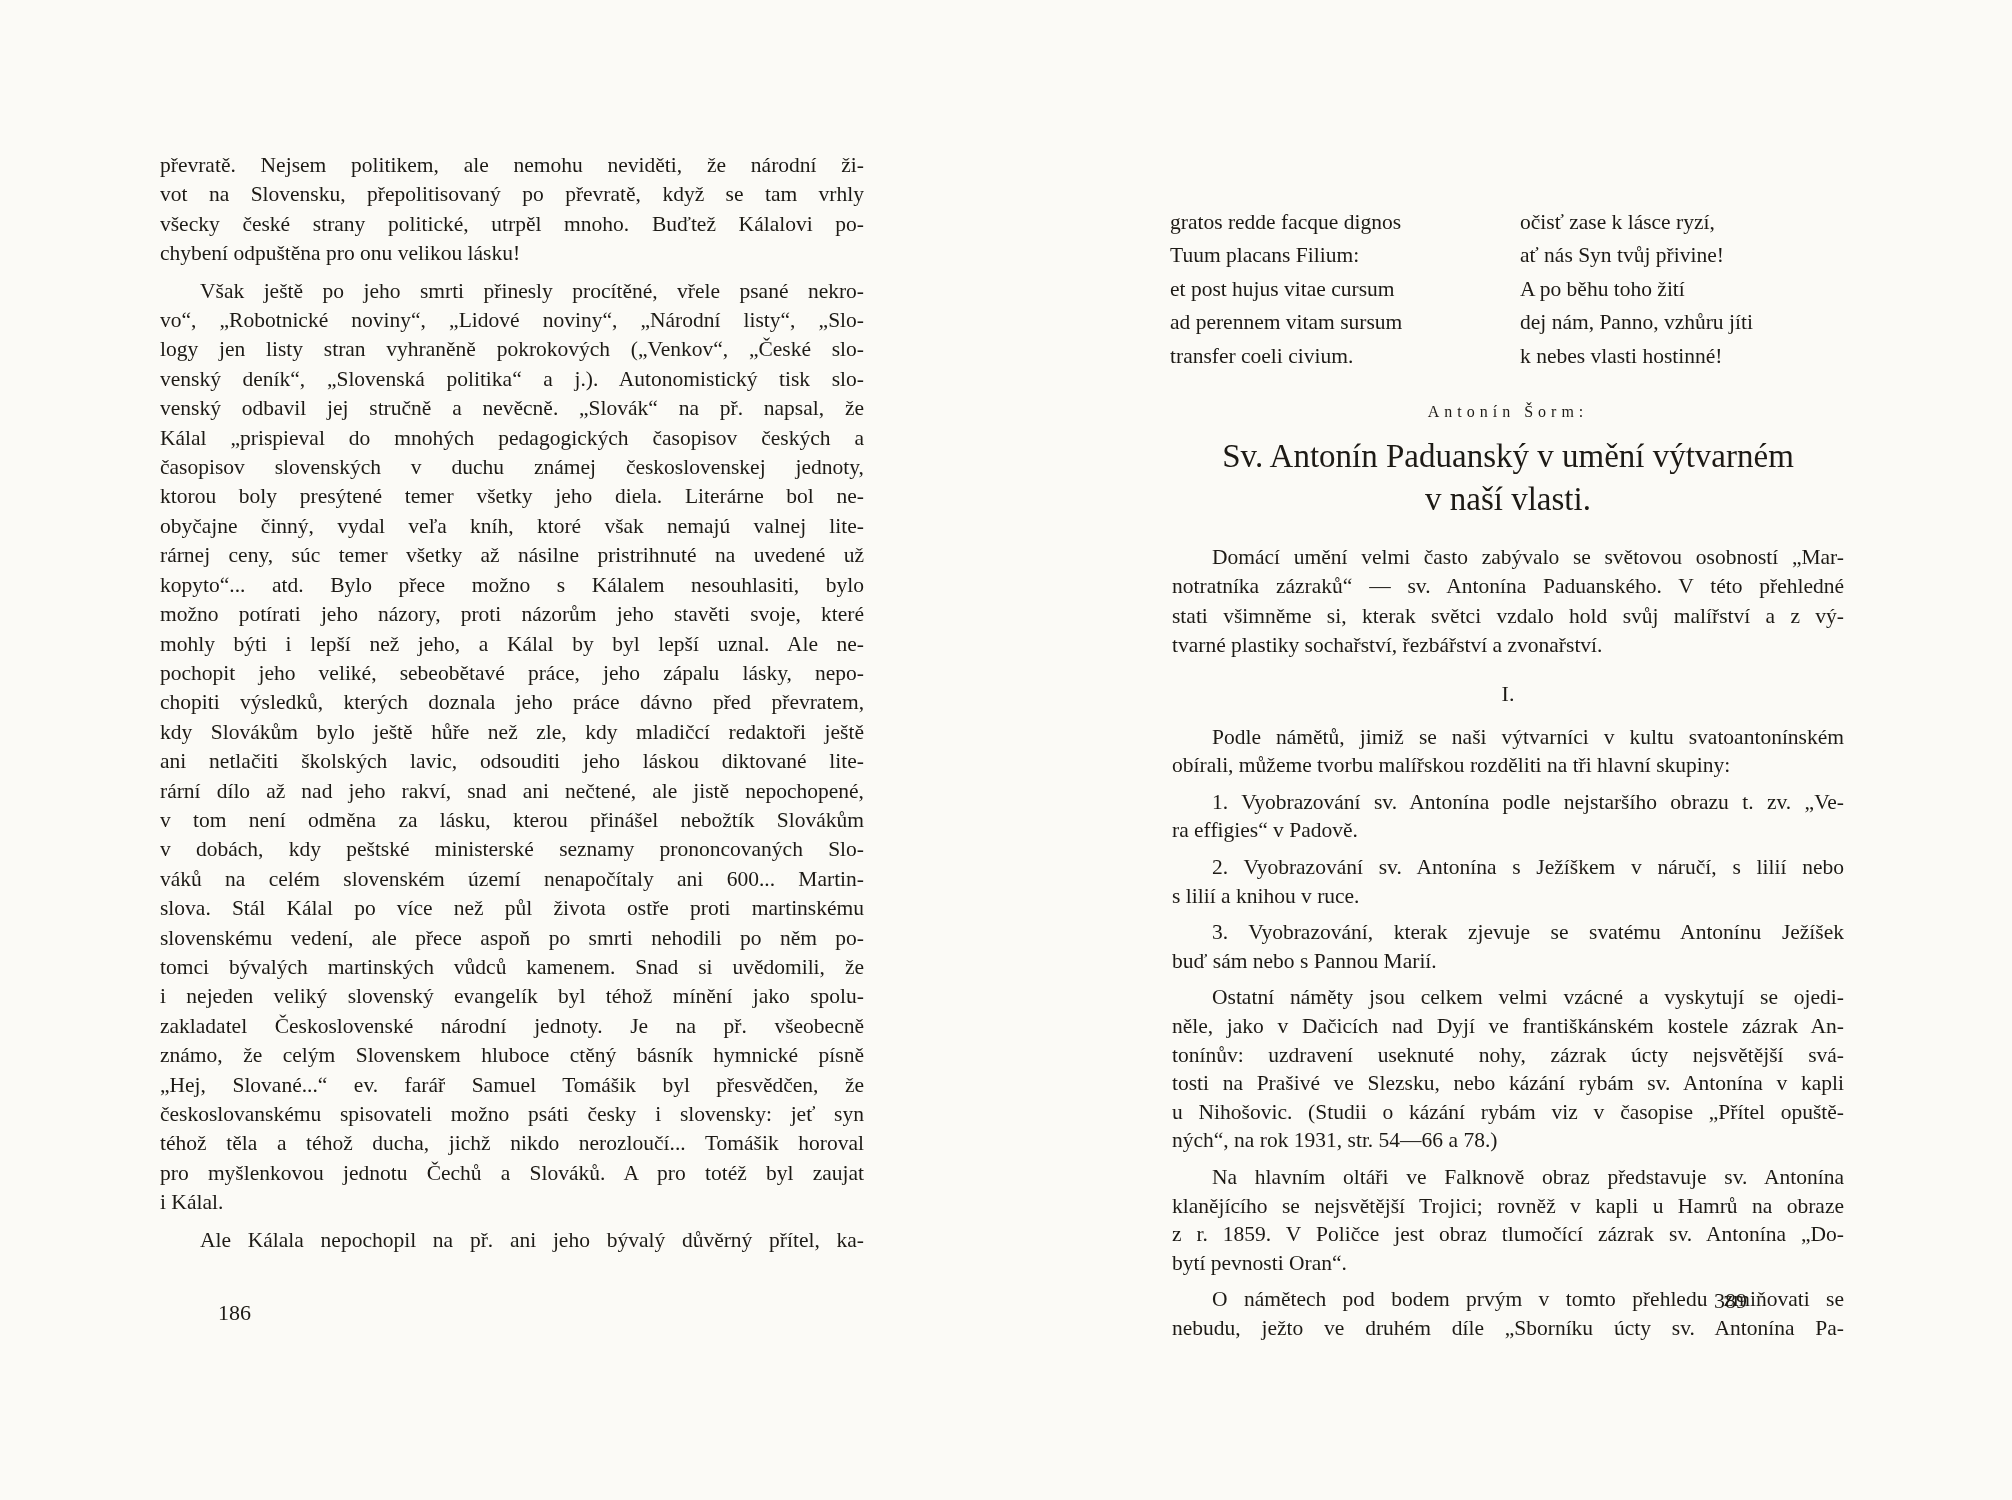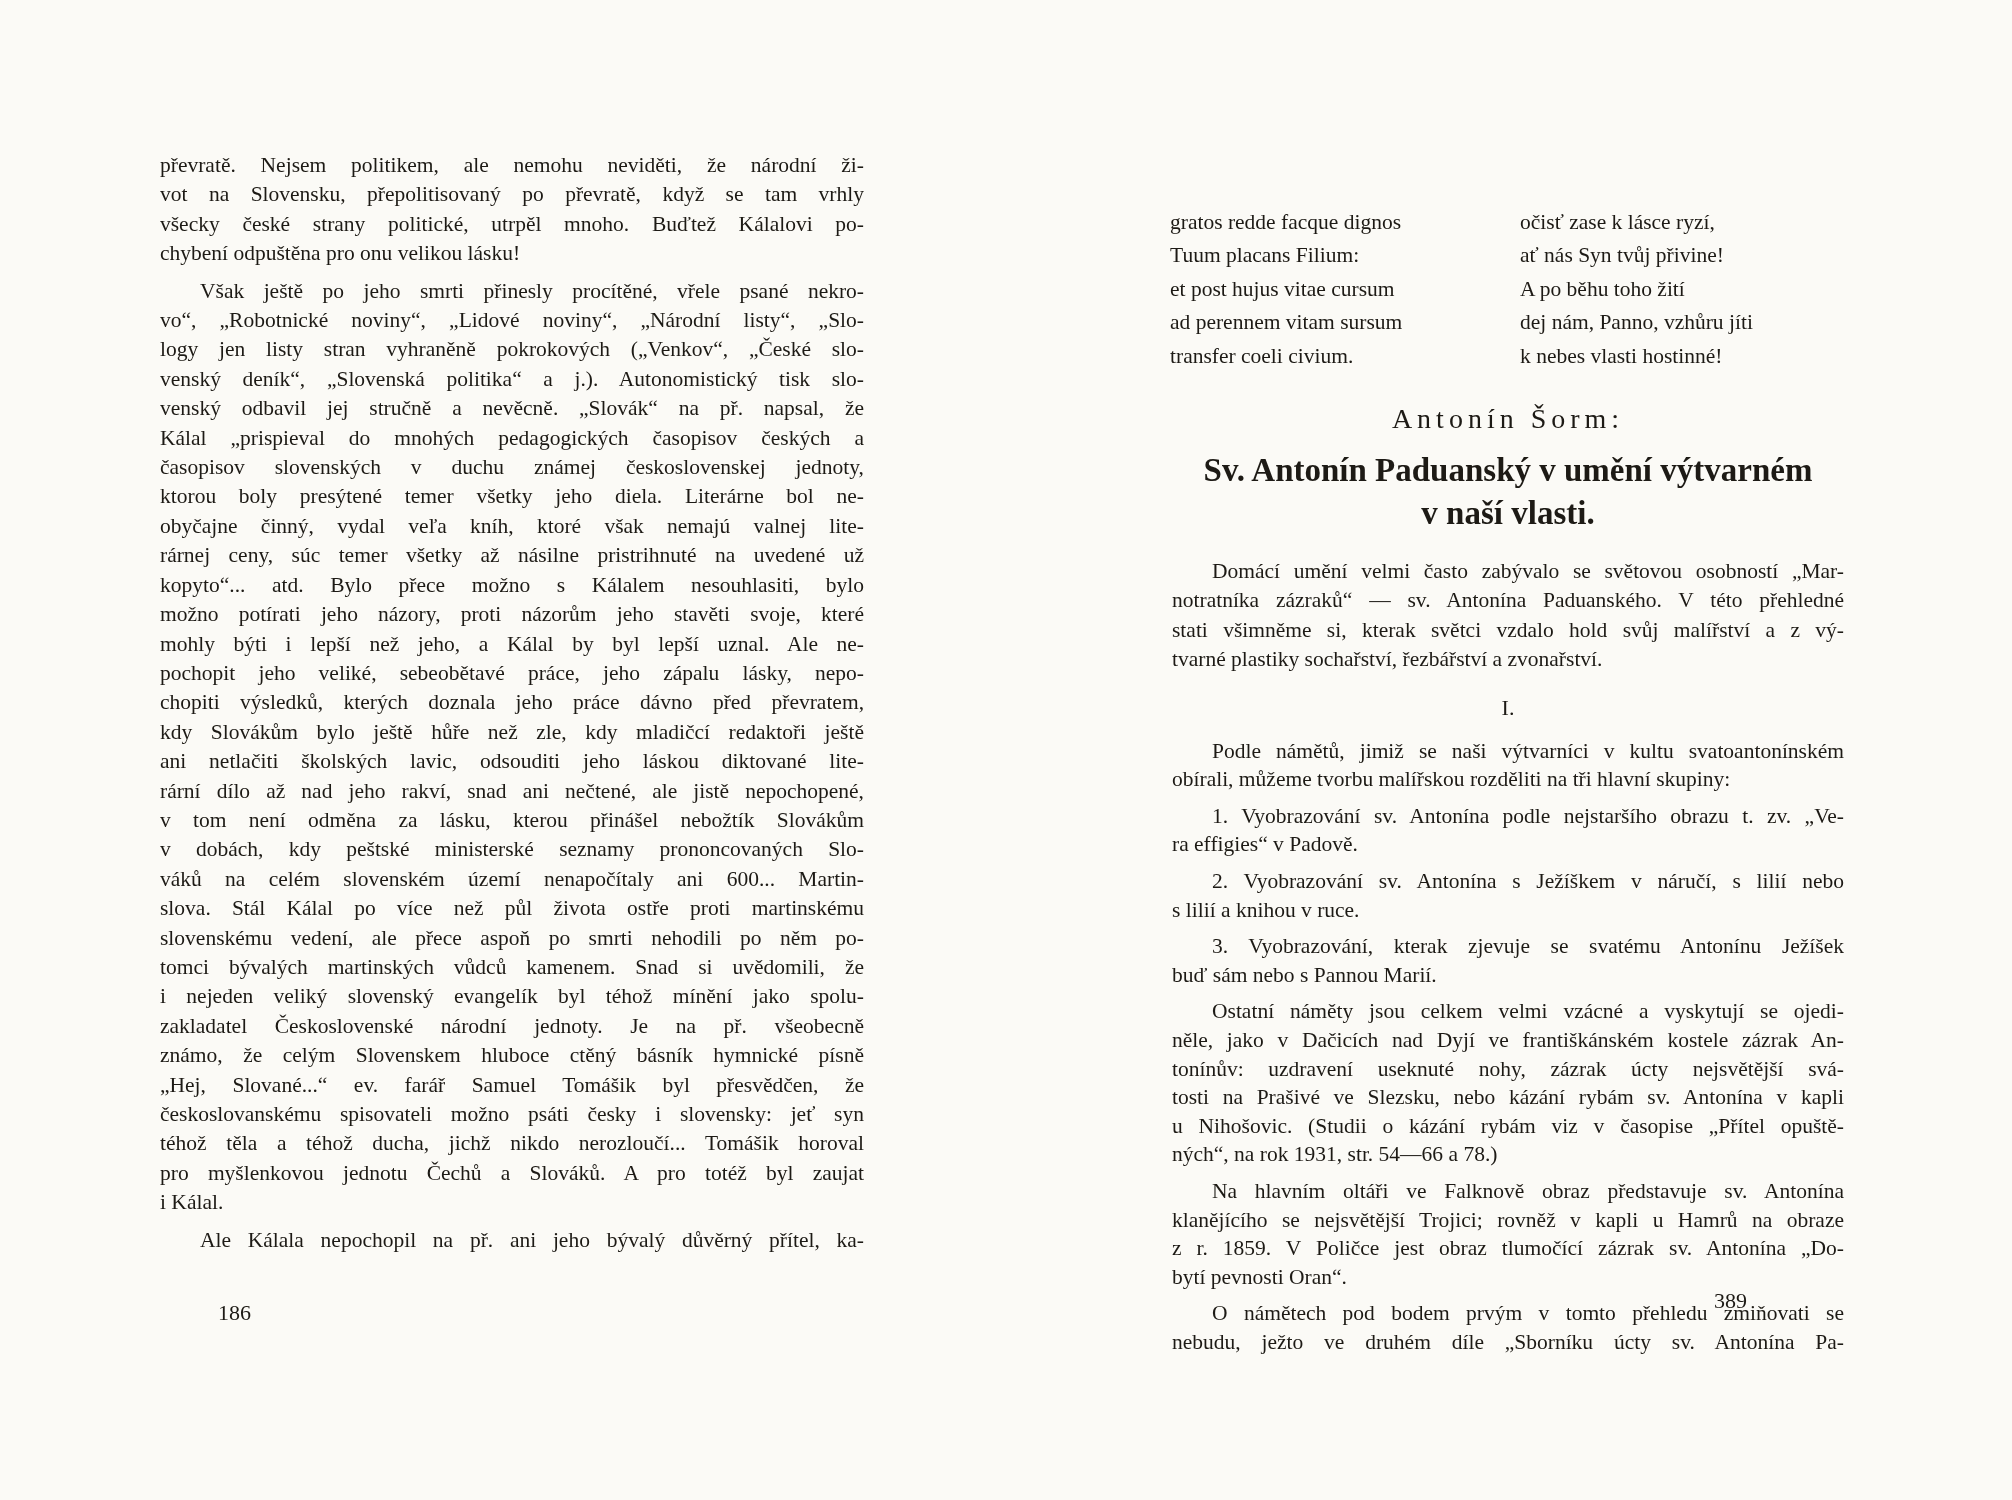--- a/index.html
+++ b/index.html
@@ -31,27 +31,27 @@
     position: absolute; left: 1164px; top: 206px; width: 688px;
   }
   .verse { display: flex; padding-left: 6px; }
   .verse-col { width: 350px; }
   .verse-col:last-child { width: auto; }
   .vline { font-size: 21.5px; line-height: 33.4px; }
 
   .author {
     margin-top: 30px;
     text-align: center;
-    font-size: 28px;
+    font-size: 16px;
     letter-spacing: 5px;
   }
   .title {
     margin-top: 14px;
     text-align: center;
-    font-weight: bold;
+    font-weight: normal;
     font-size: 33px;
     line-height: 43px;
   }
   .intro { margin-top: 22px; }
   .numeral { margin-top: 20px; text-align: center; font-size: 22px; }
   .bodytext { margin-top: 16px; }
   .bodytext .tline { line-height: 28.6px; }
 
   .pagenum { position: absolute; font-size: 22px; }
   .pagenum-left  { left: 218px;  top: 1300px; }

